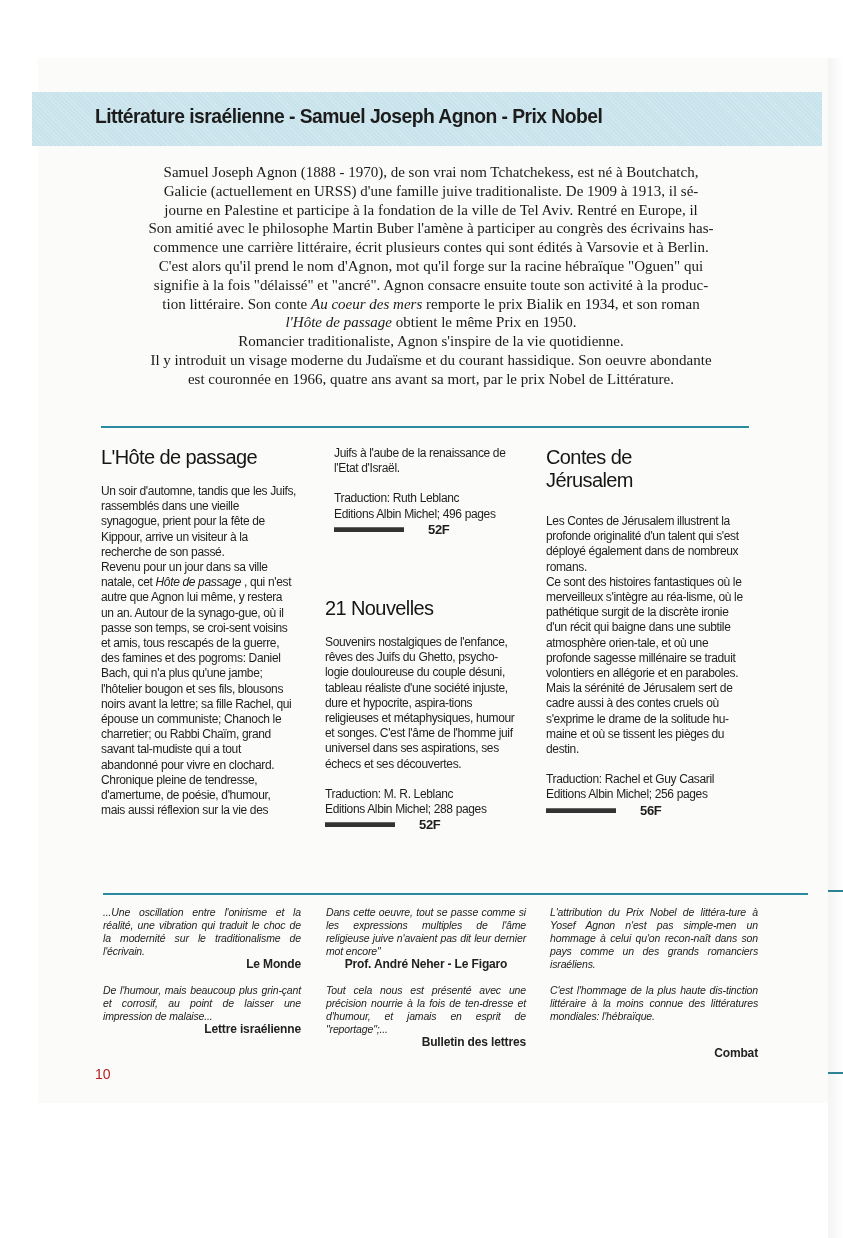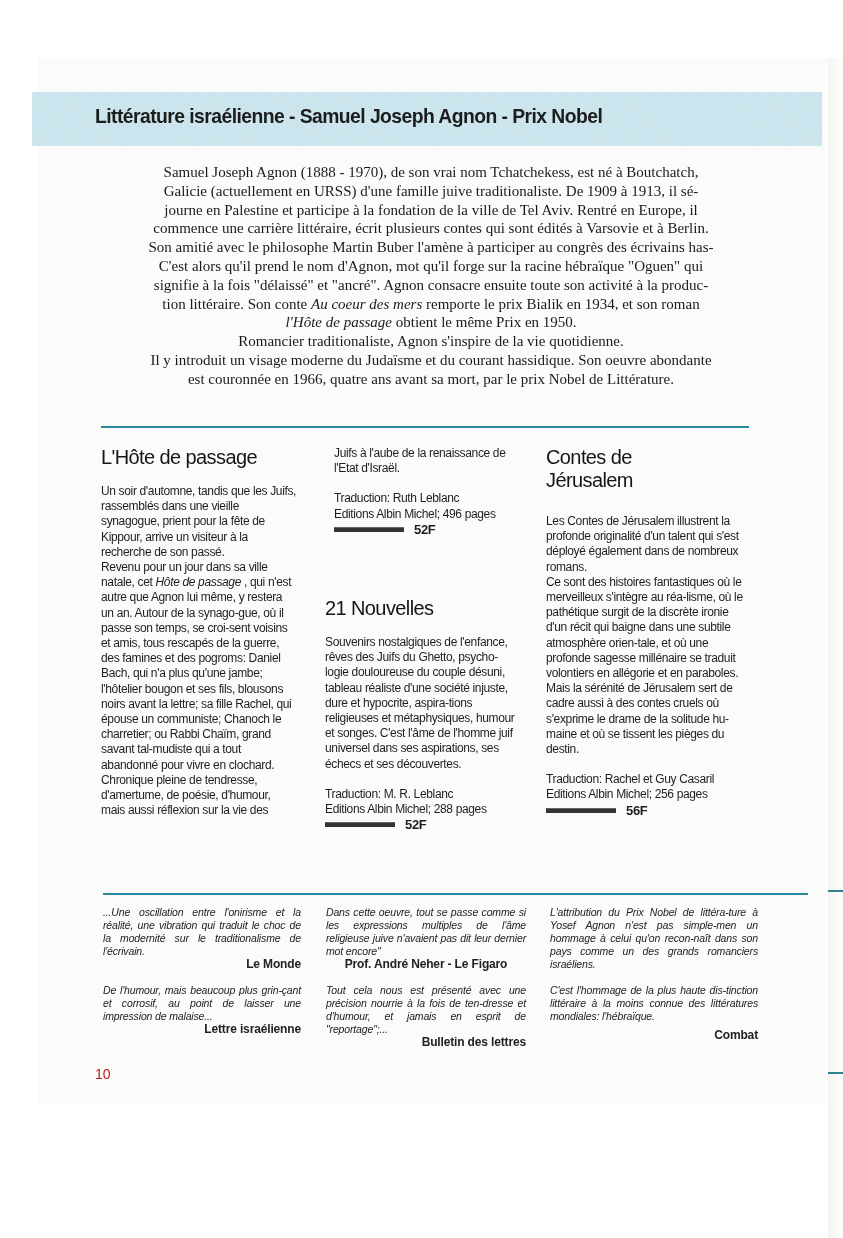--- a/index.html
+++ b/index.html
@@ -41,21 +41,21 @@
     .col {
       position: absolute; font-size: 12px; line-height: 15.2px; color: #1e1e1e;
       letter-spacing: -0.35px;
     }
     .col h2 {
       margin: 0; font-weight: normal; font-size: 20px; line-height: 23px;
       letter-spacing: -0.6px; color: #151515;
     }
     .col p { margin: 0; }
     .meta { margin-top: 15px; }
-    .price-row { display: flex; align-items: center; gap: 10px; font-weight: bold; font-size: 13px; }
+    .price-row { display: flex; align-items: center; gap: 24px; font-weight: bold; font-size: 13px; }
     .price-bar { display: inline-block; width: 70px; height: 4px; background: #333; border-top: 1px solid #666; }
     .quote {
       position: absolute; font-size: 10.5px; line-height: 13px; font-style: italic;
       color: #222; text-align: justify; letter-spacing: -0.15px;
     }
     .quote p { margin: 0; }
     .source { font-style: normal; font-weight: bold; font-size: 12px; text-align: right; margin-top: 2px; }
     .source.center { text-align: center; }
     .quote .gap { height: 13px; }
     .page-number { position: absolute; left: 95px; top: 1066px; font-size: 14px; color: #b91c1c; }
@@ -71,22 +71,22 @@
 </div>
 
 <div class="band">
   <h1>Littérature israélienne - Samuel Joseph Agnon - Prix Nobel</h1>
 </div>
 
 <div class="intro">
   <p>Samuel Joseph Agnon (1888 - 1970), de son vrai nom Tchatchekess, est né à  Boutchatch,</p>
   <p>Galicie (actuellement en URSS) d'une famille juive traditionaliste. De 1909 à 1913, il sé-</p>
   <p>journe en Palestine et participe à  la fondation de la ville de Tel Aviv. Rentré en Europe, il</p>
+  <p>Son amitié avec le philosophe Martin Buber l'amène à participer au congrès des écrivains has-</p>
   <p>commence une carrière littéraire, écrit plusieurs contes qui sont édités à Varsovie et à Berlin.</p>
-  <p>Son amitié avec le philosophe Martin Buber l'amène à participer au congrès des écrivains has-</p>
   <p>C'est alors qu'il prend le nom d'Agnon, mot qu'il forge sur la racine hébraïque "Oguen" qui</p>
   <p>signifie à la fois "délaissé" et "ancré". Agnon consacre ensuite toute son activité à la produc-</p>
   <p><span>tion littéraire. Son conte </span><em class="t">Au coeur des mers</em><span>  remporte le prix Bialik en 1934, et son roman</span></p>
   <p><em class="t">l'Hôte de passage</em><span>  obtient le même Prix en 1950.</span></p>
   <p>Romancier traditionaliste, Agnon s'inspire de la vie quotidienne.</p>
   <p>Il  y introduit un visage moderne du Judaïsme et du courant hassidique. Son oeuvre abondante</p>
   <p>est couronnée en 1966, quatre ans avant sa mort, par le prix Nobel de Littérature.</p>
 </div>
 
 <div class="rule" style="left:101px; top:426px; width:648px;"></div>
@@ -152,16 +152,16 @@
   <p class="source center">Prof. André Neher - Le Figaro</p>
   <div class="gap"></div>
   <p>Tout cela  nous est présenté avec une précision nourrie à  la fois de ten-dresse et d'humour, et jamais en esprit de "reportage";...</p>
   <p class="source">Bulletin des lettres</p>
 </div>
 
 <div class="quote" style="left:550px; top:906px; width:208px;">
   <p>L'attribution du Prix Nobel de littéra-ture à Yosef Agnon n'est pas simple-men un hommage à celui qu'on recon-naît dans son pays comme  un des grands romanciers israéliens.</p>
   <div class="gap"></div>
   <p>C'est l'hommage de la plus haute dis-tinction littéraire à la moins connue des littératures mondiales: l'hébraïque.</p>
-  <p class="source" style="margin-top:6px;">Combat</p>
+  <p class="source" style="margin-top:24px;">Combat</p>
 </div>
 
 <div class="page-number">10</div>
 
 </body></html>

